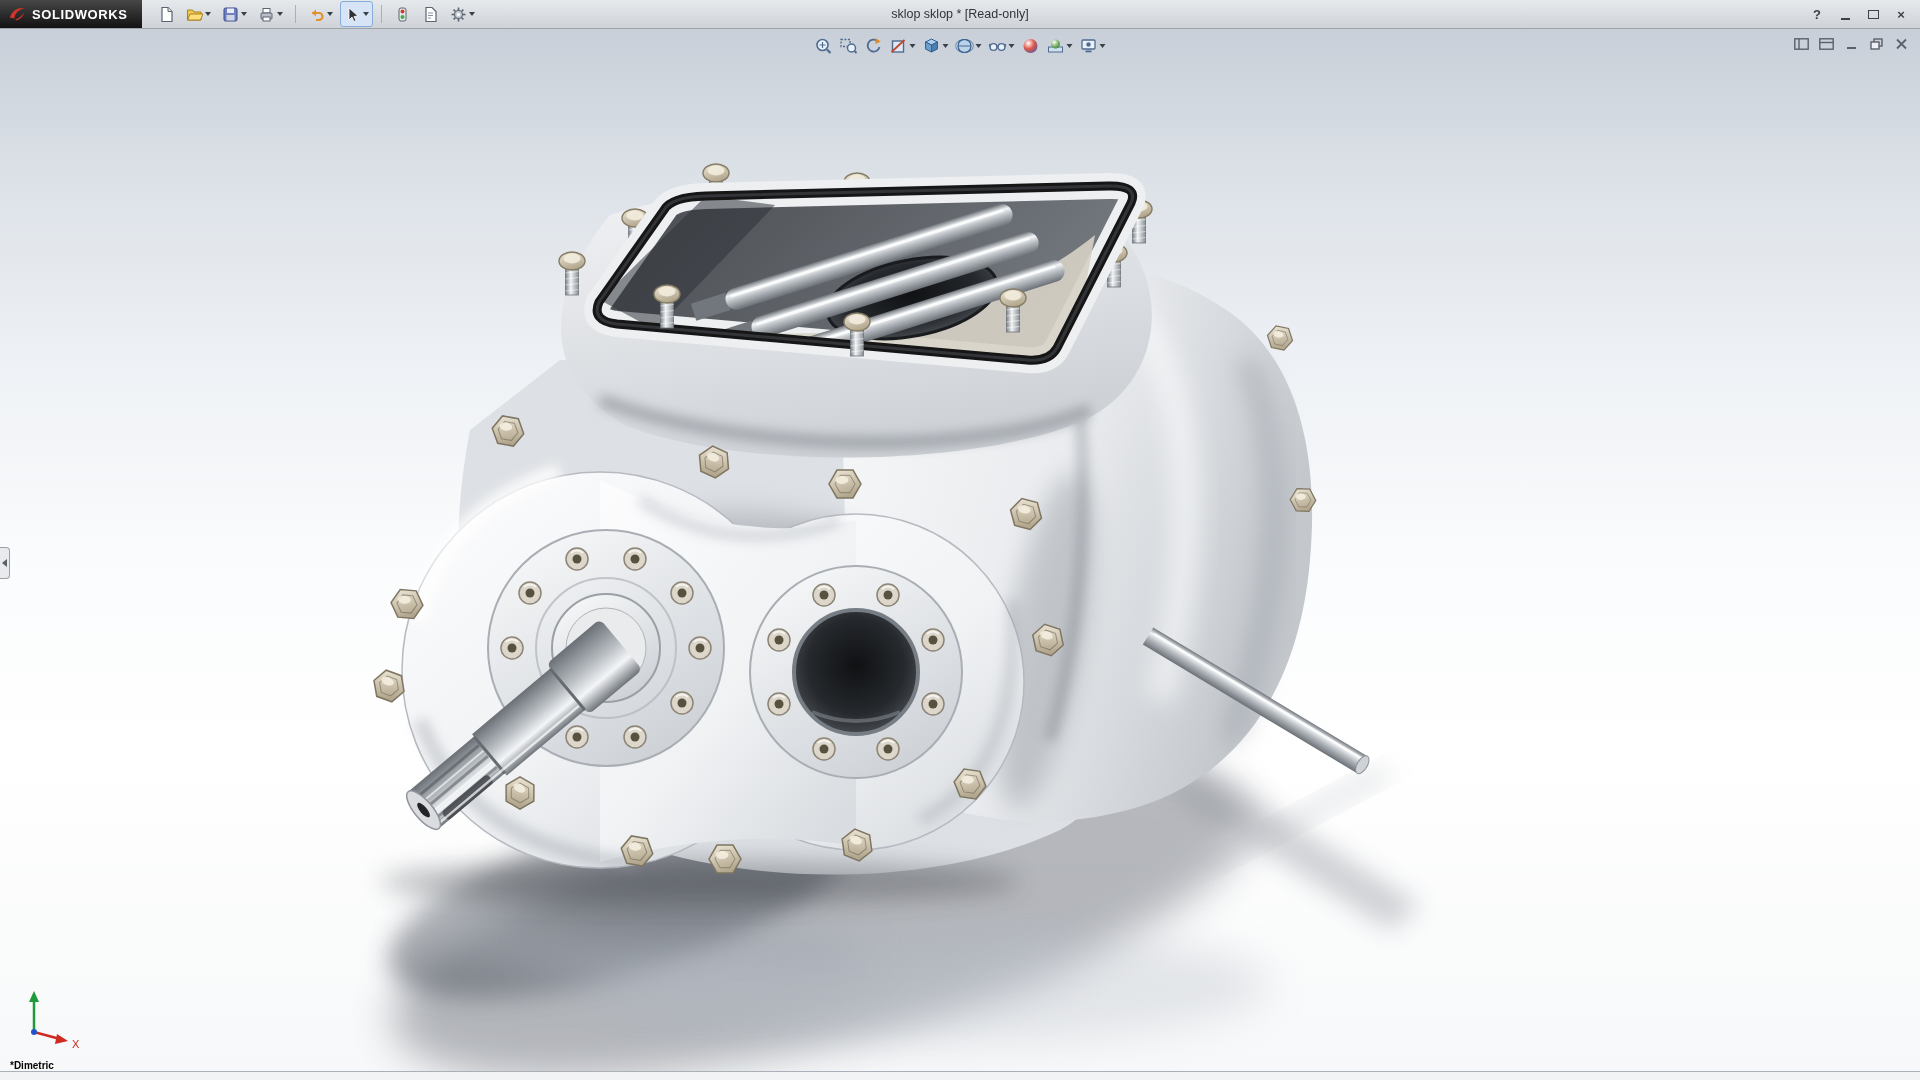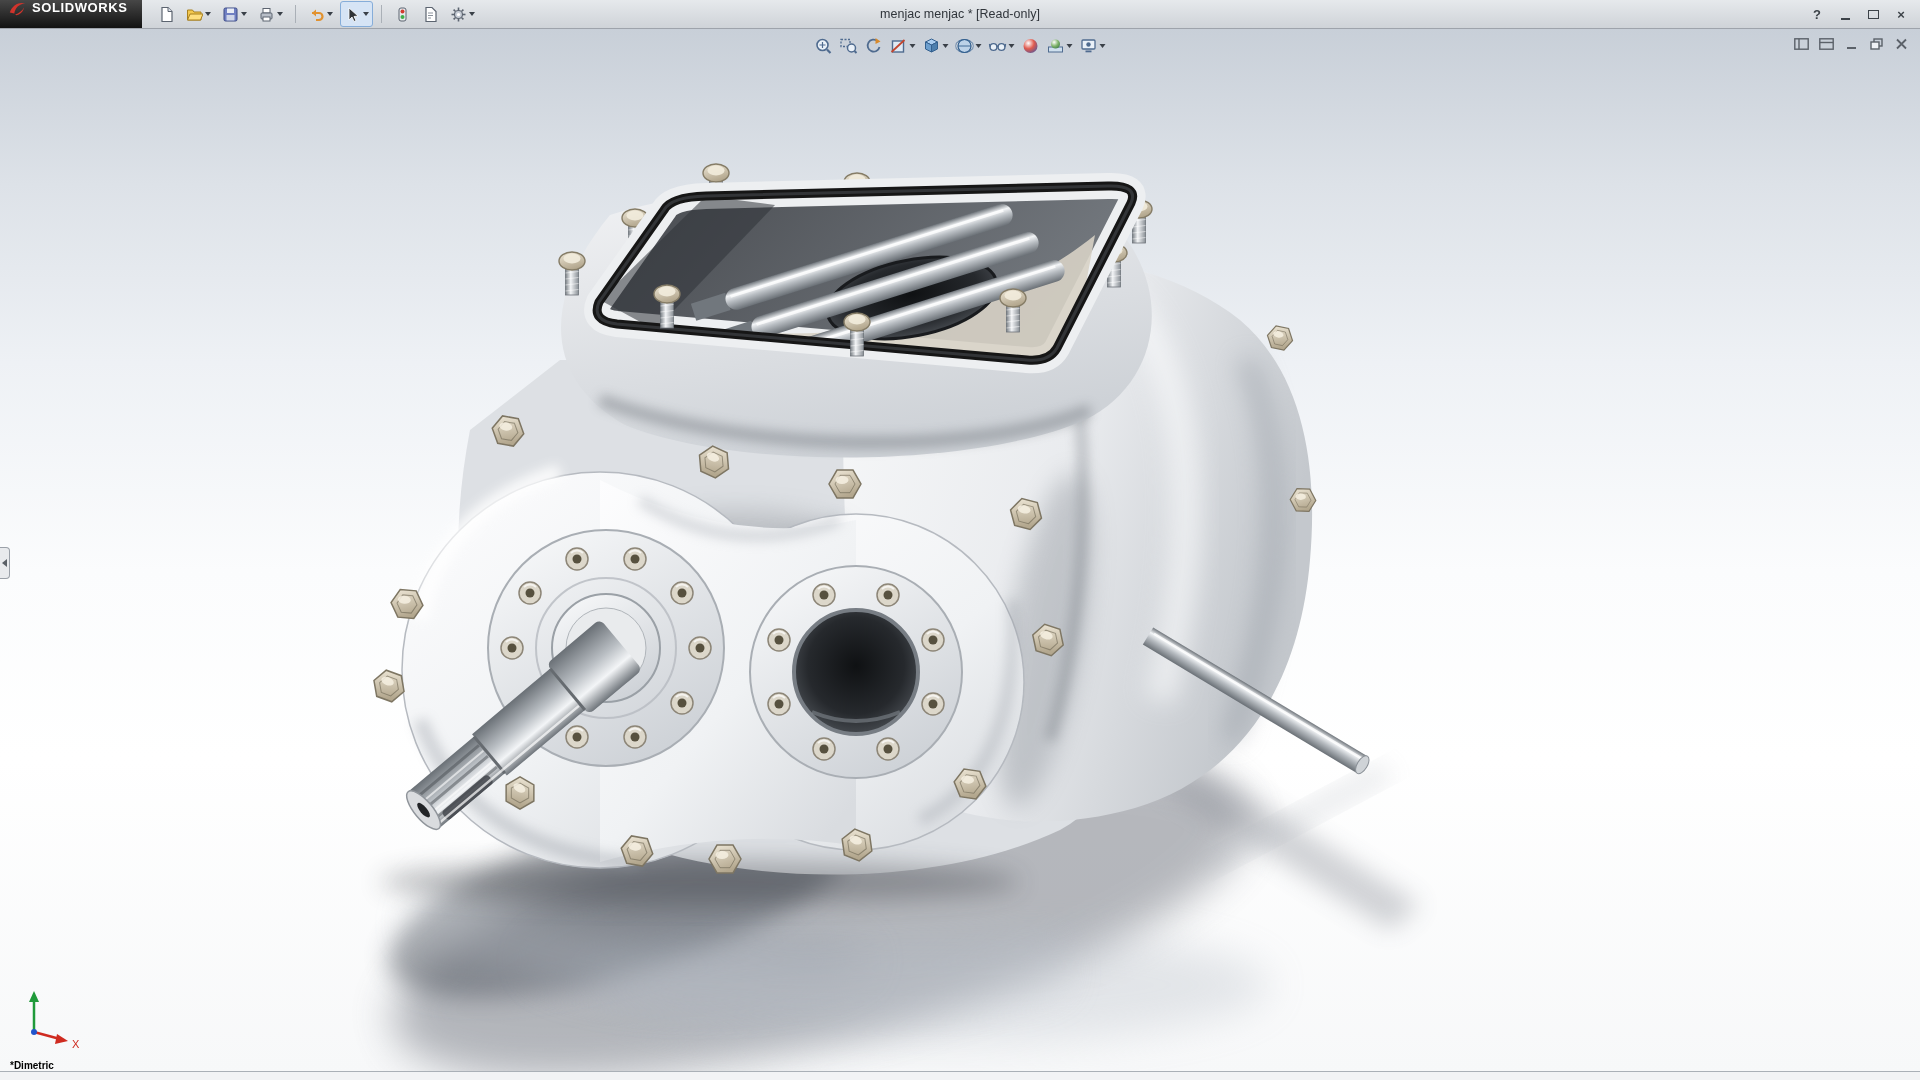--- a/index.html
+++ b/index.html
@@ -3,21 +3,21 @@
 <meta charset="utf-8">
 <style>
   html,body{margin:0;padding:0}
   body{width:1920px;height:1080px;overflow:hidden;position:relative;
        font-family:"Liberation Sans",sans-serif;background:#fff;}
 
   
   .titlebar{position:absolute;top:0;left:0;right:0;height:28px;z-index:20;
     background:linear-gradient(#e6e9ec,#cfd3d8);border-bottom:1px solid #9ea3ab;
     display:flex;align-items:center;}
-  .logo{height:28px;display:flex;gap:6px;padding:0 14px 0 8px;
+  .logo{height:28px;display:flex;align-items:center;gap:6px;padding:0 14px 0 8px;
     background:linear-gradient(#474747,#121212);}
   .brand{color:#fff;font-weight:bold;font-size:13px;letter-spacing:.6px;}
   .tb-icons{display:flex;align-items:center;margin-left:12px;gap:3px;}
   .tb-btn{display:flex;align-items:center;height:24px;padding:0 3px;border-radius:3px;border:1px solid transparent;}
   .tb-btn.pressed{background:#d6e4f5;border:1px solid #86add9;}
   .dd{width:0;height:0;border-left:3px solid transparent;border-right:3px solid transparent;
       border-top:4px solid #3a4048;margin-left:2px;}
   .tb-sep{width:1px;height:18px;background:#aab0b7;margin:0 5px;}
   .title-text{position:absolute;left:50%;transform:translateX(-50%);font-size:12.5px;color:#30353b;}
   .win-controls{margin-left:auto;display:flex;align-items:center;gap:2px;padding-right:6px;}
@@ -134,21 +134,21 @@
           <line x1="3.6" y1="13.4" x2="5.3" y2="11.7"></line>
             <line x1="11.7" y1="5.3" x2="13.4" y2="3.6"></line>
         </g>
         <circle cx="8.5" cy="8.5" r="4" fill="#c7cdd6" stroke="#5c6470" stroke-width="1.2"></circle>
         <circle cx="8.5" cy="8.5" r="1.6" fill="#ffffff"></circle>
       </svg>
         <i class="dd"></i>
     </span>
   </div>
 
-  <span class="title-text">menjac menjac * [Read-only]</span>
+  <span class="title-text">sklop sklop * [Read-only]</span>
 
   <div class="win-controls">
     <span class="wc-btn" title="help">?</span>
     <span class="wc-btn wc-min" title="minimize">
         <i></i>
       </span>
     <span class="wc-btn wc-max" title="maximize">
         <i></i>
       </span>
     <span class="wc-btn" title="close">×</span>

